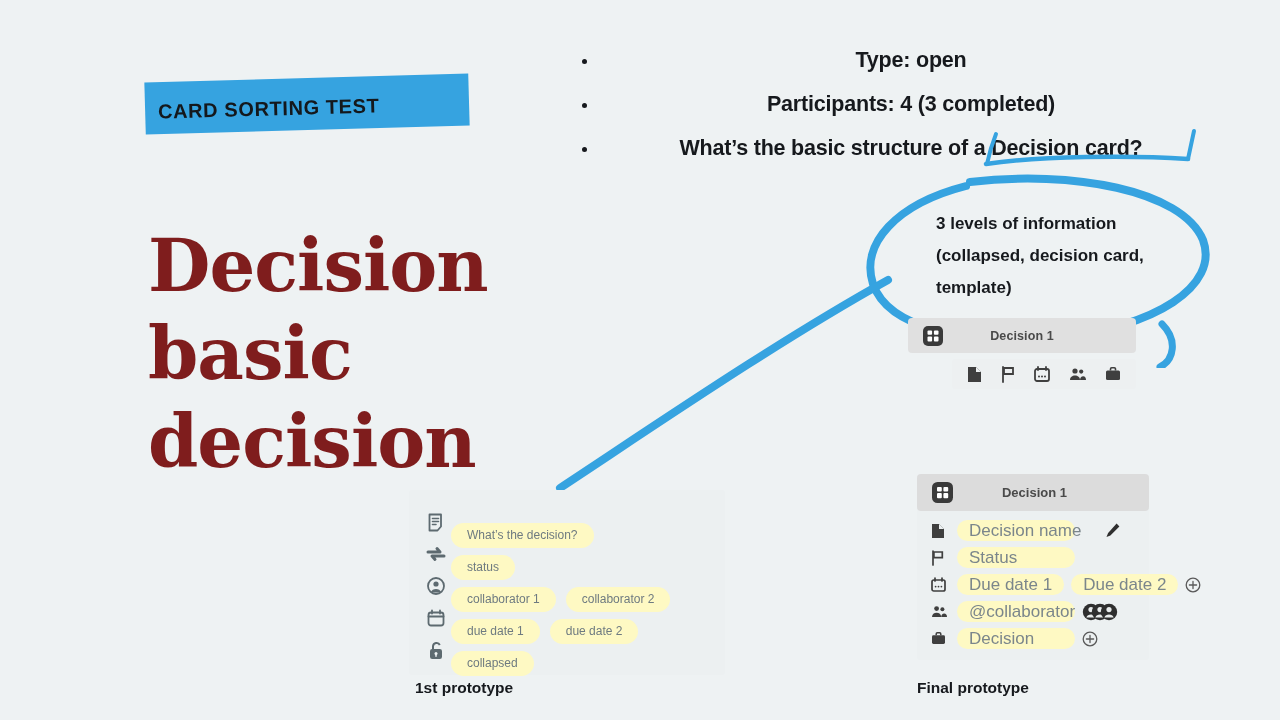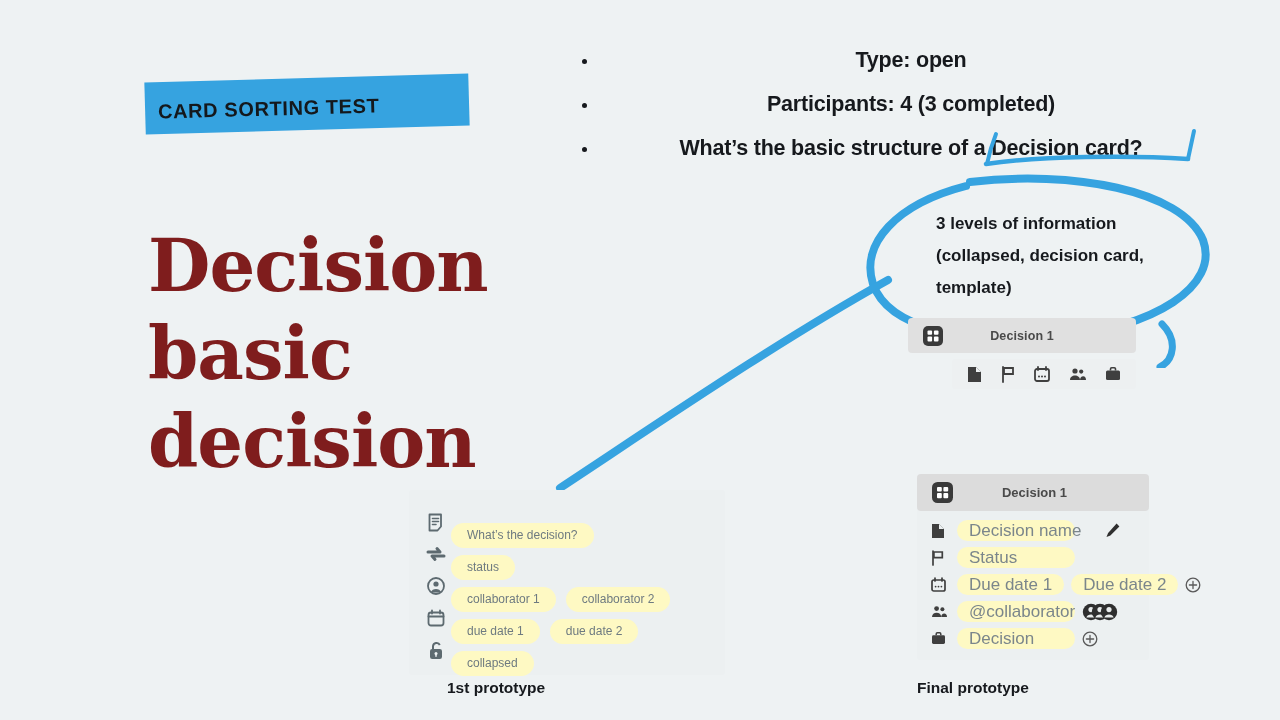--- a/index.html
+++ b/index.html
@@ -139,21 +139,21 @@
   }
   #proto1 { left: 409px; top: 490px; width: 316px; height: 185px; }
   #proto2 { left: 917px; top: 474px; width: 232px; height: 186px; }
 
   .proto-caption {
     position: absolute;
     font-size: 15.5px;
     font-weight: bold;
     color: #16191d;
   }
-  #caption1 { left: 415px; top: 679px; margin-left: 32px; }
+  #caption1 { left: 415px; top: 679px; }
   #caption2 { left: 917px; top: 679px; text-align: center; }
 
   
   .p1-row {
     display: flex;
     align-items: center;
     height: 32px;
     margin-left: 12px;
   }
   .p1-icon {

